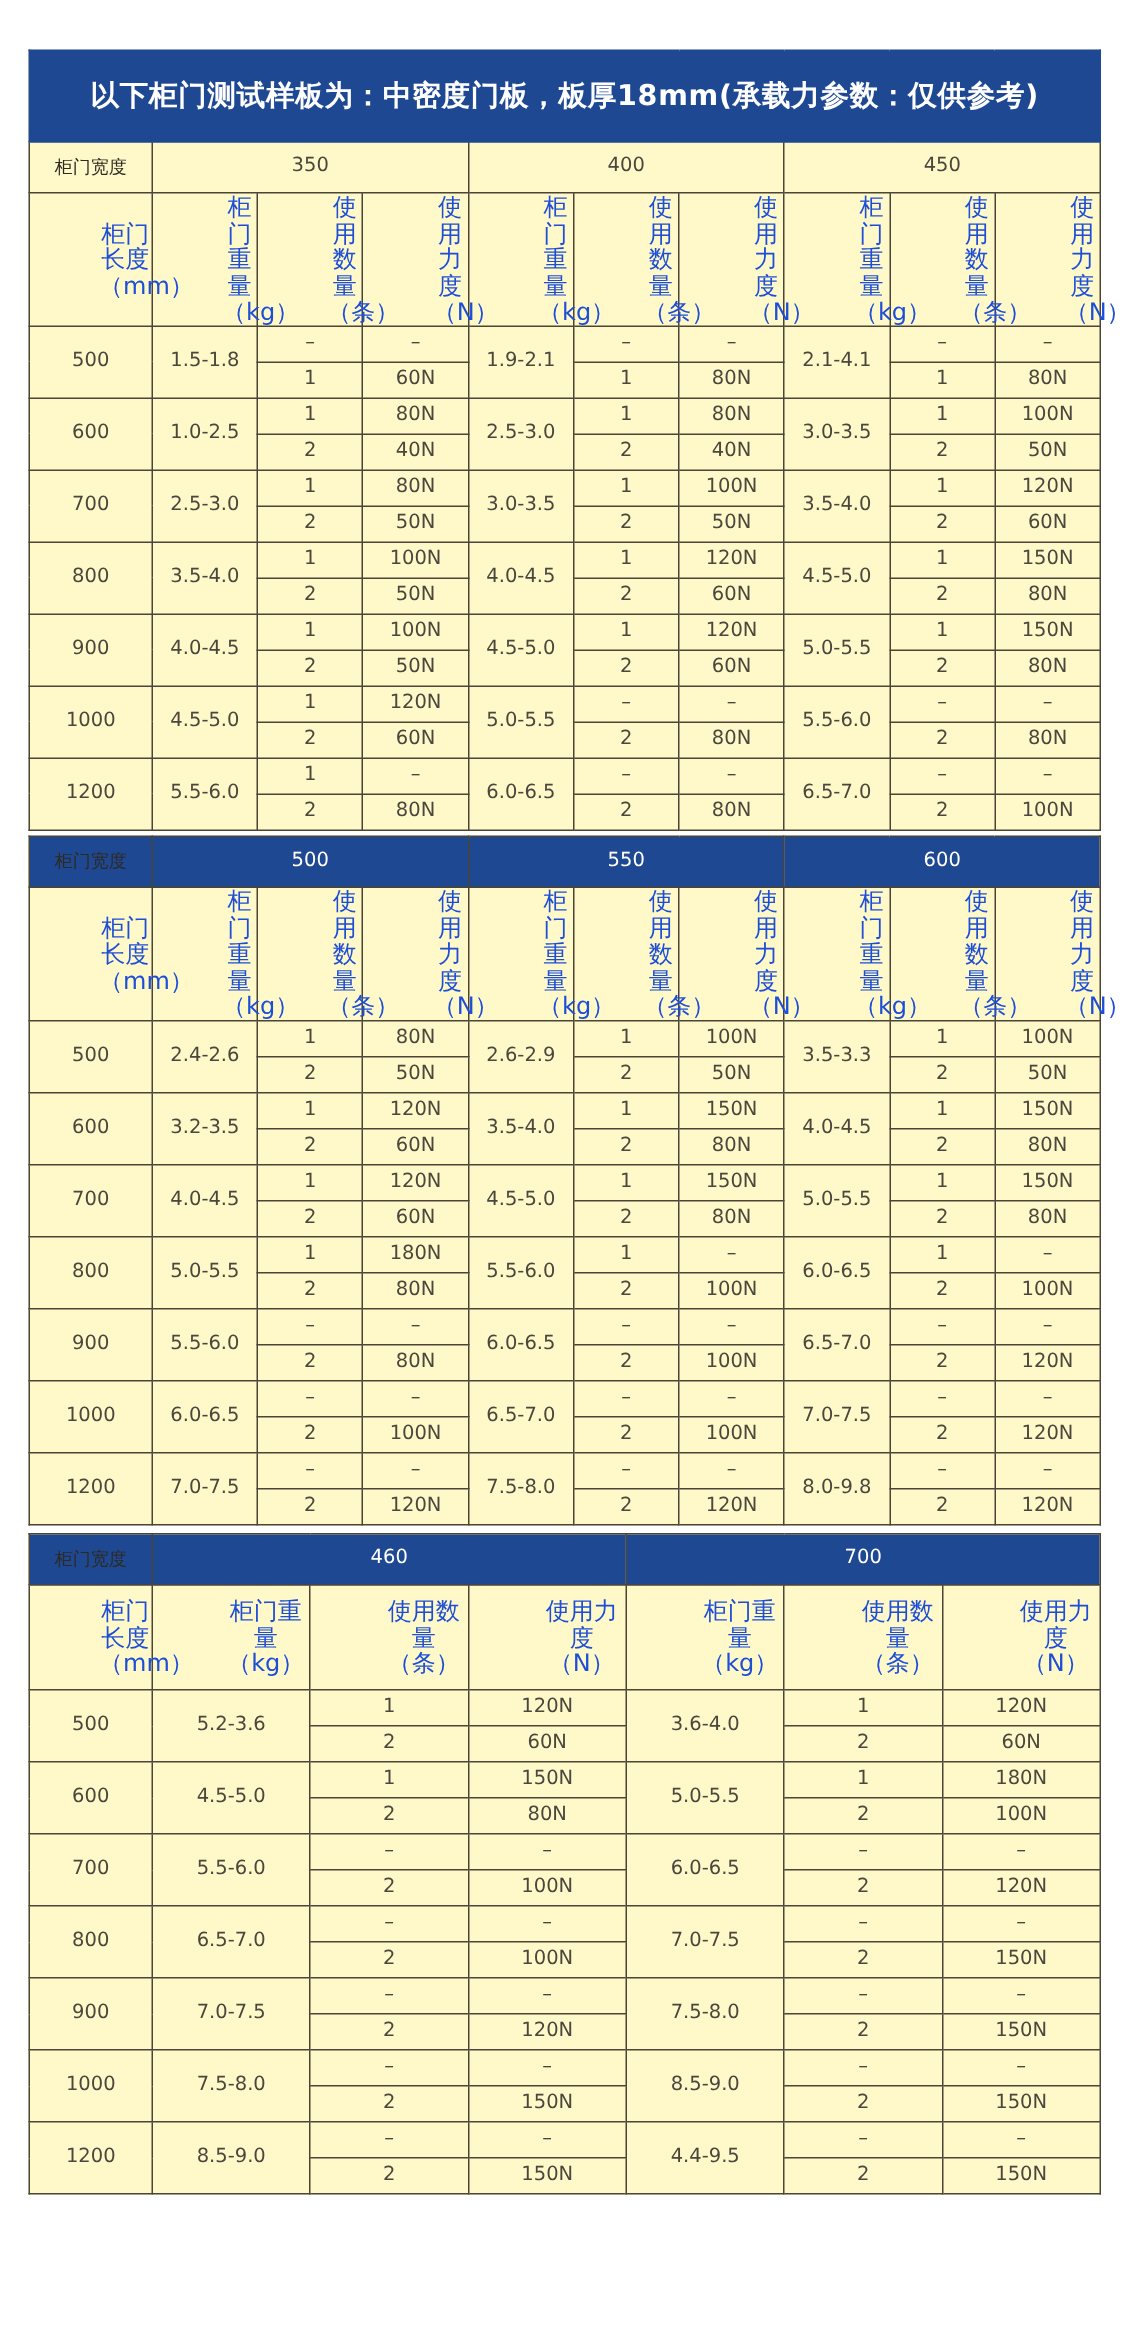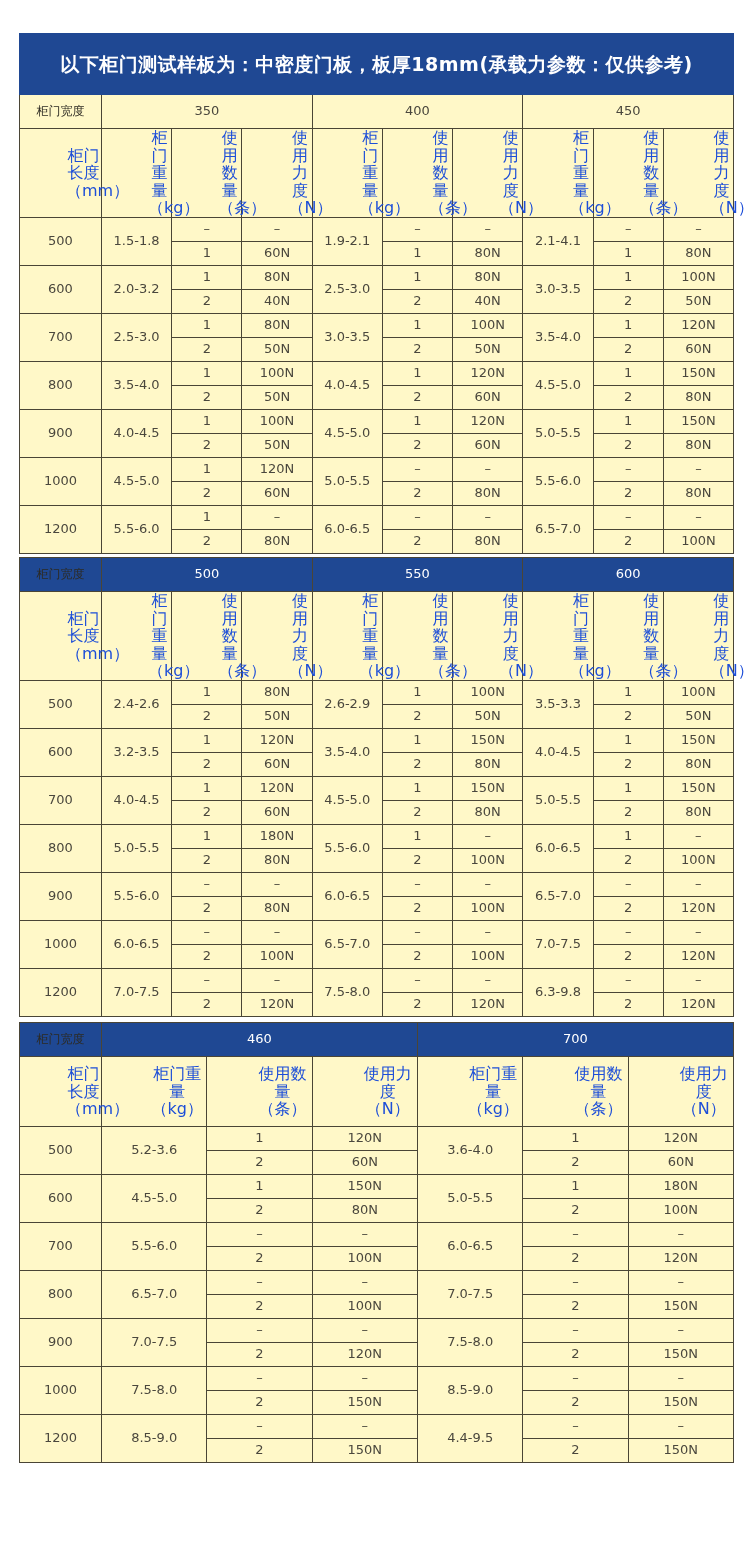--- a/index.html
+++ b/index.html
@@ -98,21 +98,21 @@
         <tr class="sub">
           <td>1</td>
           <td>60N</td>
           <td>1</td>
           <td>80N</td>
           <td>1</td>
           <td>80N</td>
         </tr>
         <tr class="sub">
           <td rowspan="2">600</td>
-          <td rowspan="2">2.0-3.2</td>
+          <td rowspan="2">1.0-2.5</td>
           <td>1</td>
           <td>80N</td>
           <td rowspan="2">2.5-3.0</td>
           <td>1</td>
           <td>80N</td>
           <td rowspan="2">3.0-3.5</td>
           <td>1</td>
           <td>100N</td>
         </tr>
         <tr class="sub">
@@ -408,21 +408,21 @@
           <td>120N</td>
         </tr>
         <tr class="sub">
           <td rowspan="2">1200</td>
           <td rowspan="2">7.0-7.5</td>
           <td>–</td>
           <td>–</td>
           <td rowspan="2">7.5-8.0</td>
           <td>–</td>
           <td>–</td>
-          <td rowspan="2">6.3-9.8</td>
+          <td rowspan="2">8.0-9.8</td>
           <td>–</td>
           <td>–</td>
         </tr>
         <tr class="sub">
           <td>2</td>
           <td>120N</td>
           <td>2</td>
           <td>120N</td>
           <td>2</td>
           <td>120N</td>

